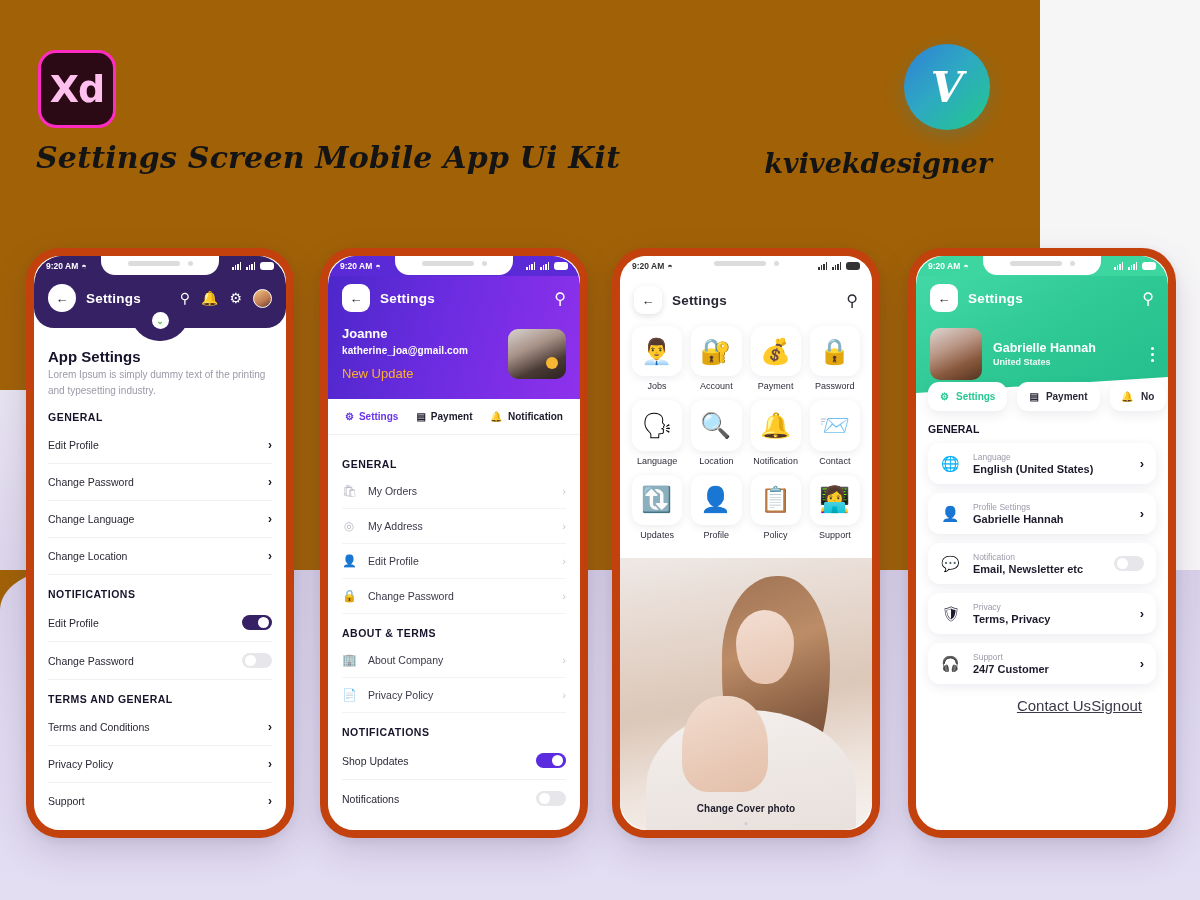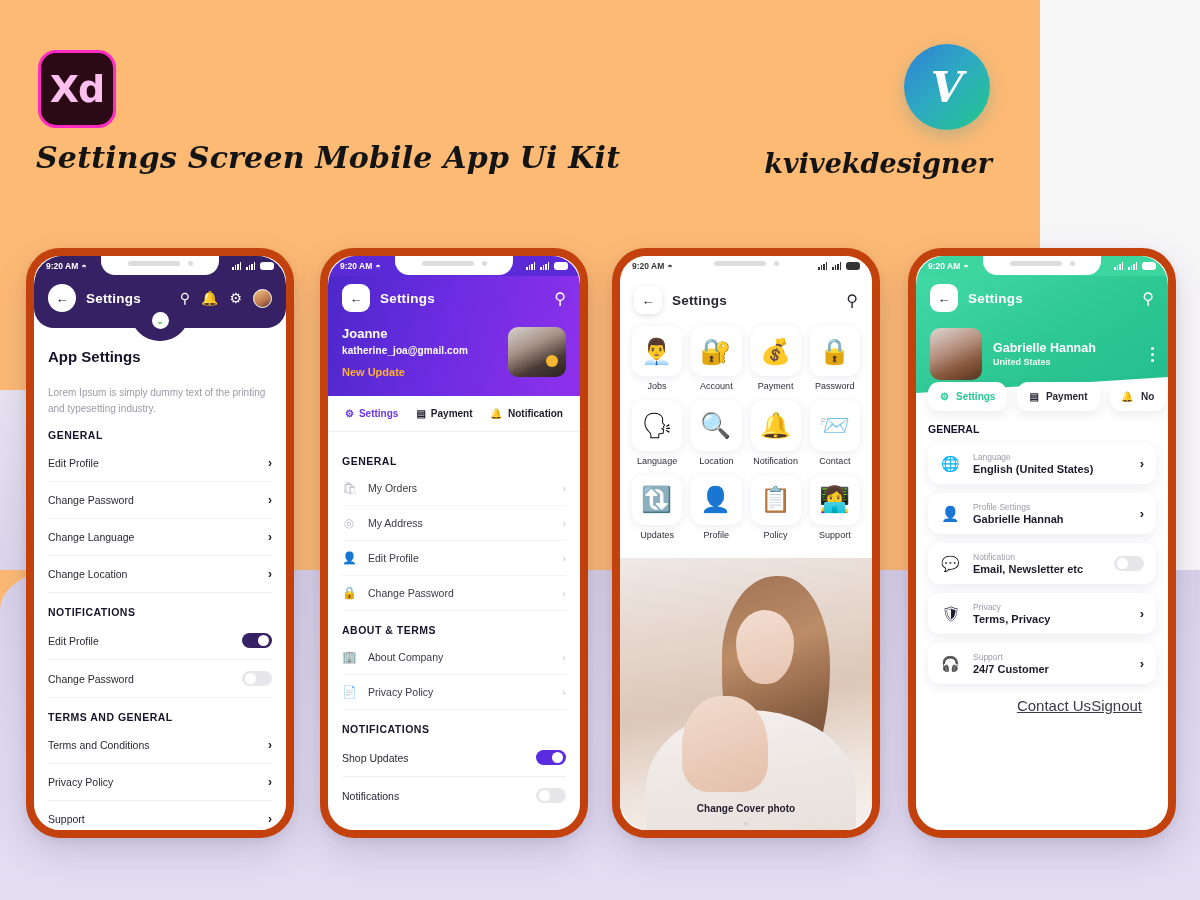--- a/index.html
+++ b/index.html
@@ -2,21 +2,21 @@
 <html><head>
 <meta charset="utf-8">
 <style>
   * { box-sizing: border-box; margin: 0; padding: 0; }
   html, body {
     width: 1200px; height: 900px;
     font-family: "Liberation Sans", sans-serif;
     background: #f7f6f7;
     overflow: hidden;
   }
-  #stage { position: relative; width: 1040px; height: 900px; background: #fdba74; }
+  #stage { position: relative; width: 1040px; height: 900px; background: #a16207; }
 
   
   .bg-lavender {
     position: absolute; left: 0; bottom: 0; width: 1200px; height: 330px;
     background: linear-gradient(180deg,#d9d2ea 0%, #ded8ef 45%, #e4def3 100%);
     border-top-left-radius: 60px 40px;
   }
   .bg-lavender-notch {
     position: absolute; left: 0; bottom: 330px; width: 86px; height: 180px;
     background: linear-gradient(180deg,#e8e4f2 0%,#ddd6ec 100%);
@@ -117,21 +117,21 @@
     position: absolute; left: 50%; transform: translateX(-50%); bottom: -13px;
     width: 58px; height: 30px; background: #352163;
     border-bottom-left-radius: 28px; border-bottom-right-radius: 28px;
     display: flex; align-items: flex-start; justify-content: center;
   }
   .pull-circle {
     width: 17px; height: 17px; border-radius: 50%; background: #fff; margin-top: 1px;
     display:flex; align-items:center; justify-content:center; color:#55c94e; font-size:9px; font-weight:700;
   }
   .p1-body { padding: 20px 14px 0 14px; }
-  .p1-h { font-size: 15px; font-weight: 700; color: #16132a; margin-bottom: 20px; }
+  .p1-h { font-size: 15px; font-weight: 700; color: #16132a; margin-bottom: 2px; }
   .p1-sub { font-size: 10px; color: #9c9aa8; line-height: 1.55; margin-bottom: 11px; }
   .sec-head { font-size: 10.5px; font-weight: 700; letter-spacing: .5px; color:#16132a; margin: 13px 0 4px; }
   .row {
     display: flex; align-items: center; padding: 11px 0 11px 0;
     border-bottom: 1px solid #f0eff3; font-size: 10.5px; color: #2a2735;
   }
   .row:last-child { border-bottom: none; }
   .row .chev { margin-left: auto; color: #1b1826; font-size: 12px; font-weight: 700; }
   .toggle { margin-left:auto; width: 30px; height: 15px; border-radius: 10px; position: relative; }
   .toggle.on  { background: #352163; }
@@ -140,21 +140,21 @@
   .toggle.on i  { left: 3px; }
   .toggle.off i { left: 3px; }
 
   
   #phone2 .statusbar { background: #5a2ad6; color:#fff; }
   #phone2 .hero { background: linear-gradient(105deg,#4b27c9 0%, #6b2ce0 45%, #8f31ec 100%); color:#fff; padding-bottom: 12px;}
   #phone2 .back-btn { background:#fff; }
   .p2-prof { display:flex; align-items:center; padding: 0 14px 6px 14px; }
   .p2-name { font-size: 13px; font-weight: 700; margin-bottom: 4px; }
   .p2-mail { font-size: 10px; font-weight:700; letter-spacing:.1px; margin-bottom: 10px; }
-  .p2-upd  { font-size: 11px; font-weight: 700; color: #ffb02e; }
+  .p2-upd  { font-size: 13px; font-weight: 400; color: #ffb02e; }
   .p2-photo {
     margin-left:auto; width: 58px; height: 50px; border-radius: 10px;
     background: linear-gradient(155deg,#d8d3d0 0%, #a89288 38%, #4a3a35 70%, #2a2220 100%);
     position: relative; overflow:hidden;
   }
   .p2-photo::after{content:"";position:absolute;right:8px;bottom:10px;width:12px;height:12px;border-radius:50%;background:#f7b733;}
   .tabbar { display:flex; align-items:center; justify-content:space-around; padding: 12px 8px; font-size:10px; font-weight:700;
             background:#fff; border-bottom: 1px solid #f1eff5;}
   .tabbar .tab { display:flex; align-items:center; gap:5px; color:#1d1a2b; }
   .tabbar .tab.active { color:#6a35e8; }

